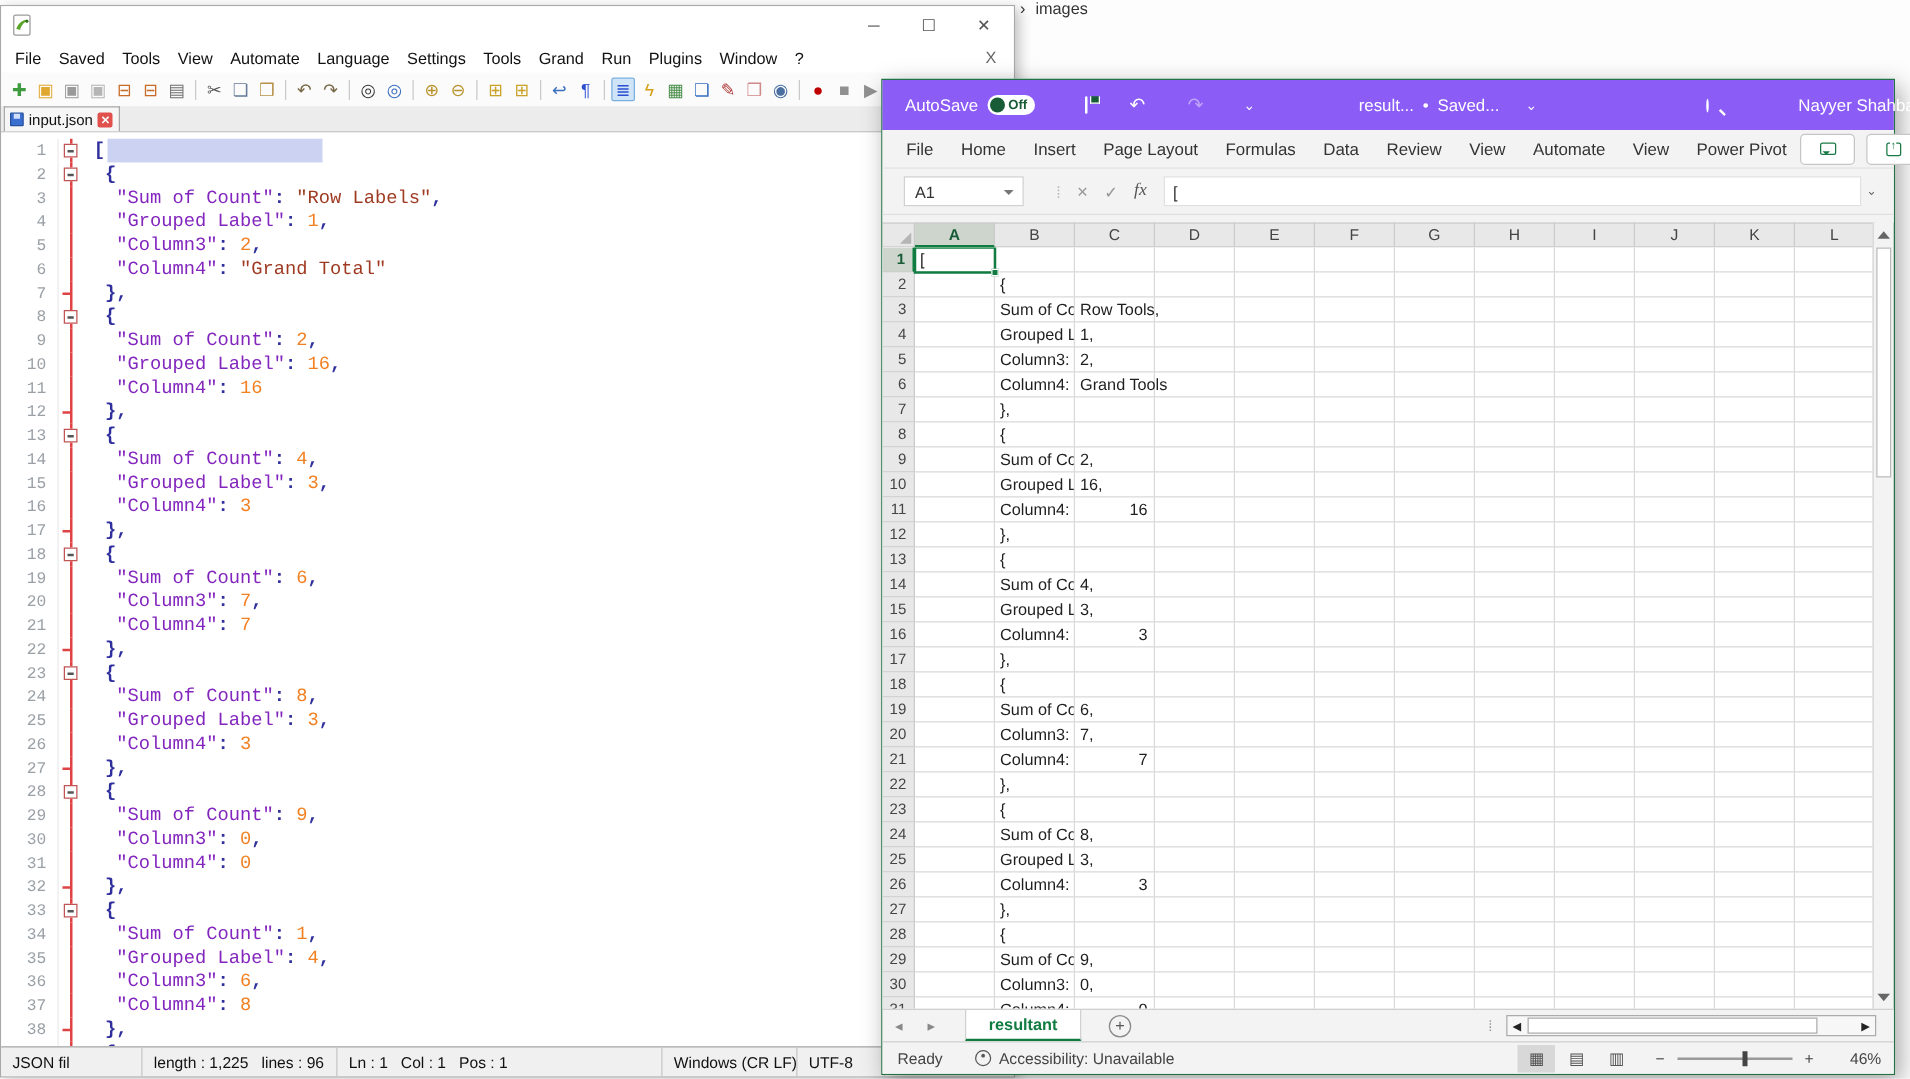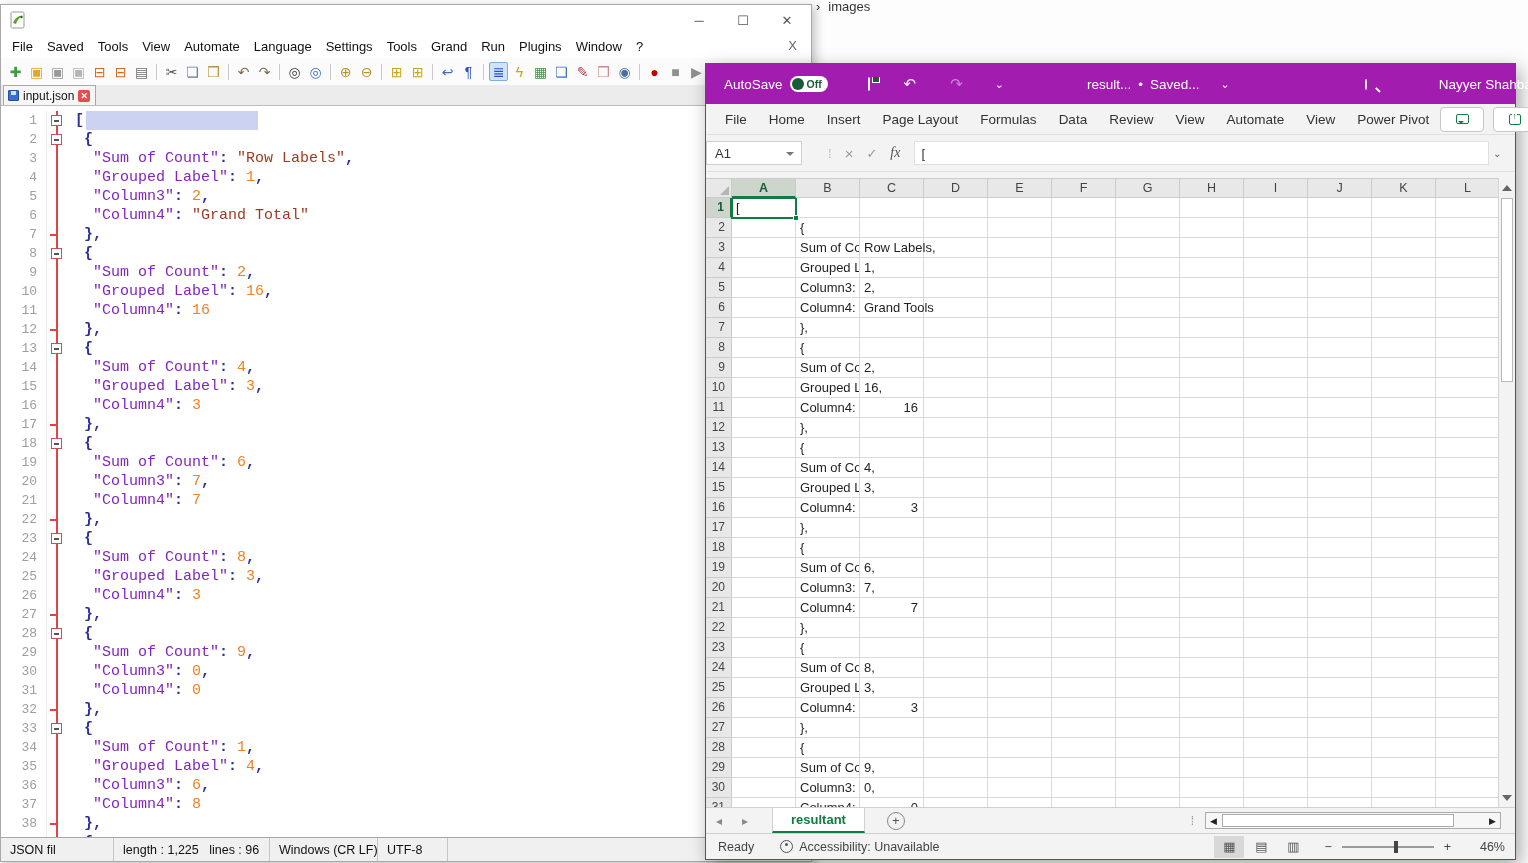--- a/index.html
+++ b/index.html
@@ -57,21 +57,21 @@
   .hlbar { display:inline-block; width:172px; height:19px; background:#ccd3f2; margin-left:2px; }
   
   .np-statusbar { position:absolute; left:0; bottom:0; right:0; height:24px; background:#f0f0f0;
     border-top:1px solid #a8a8a8; display:flex; font-size:12.5px; color:#111; align-items:center; }
   .np-sseg { height:100%; display:flex; align-items:center; padding:0 9px; border-right:1px solid #c6c6c6;
     white-space:pre; overflow:hidden; flex:none; }
 
   
   .xl-window { position:absolute; left:705px; top:63px; width:811px; height:797px; background:#f3f3f3;
     border:1px solid #217346; box-shadow:4px 6px 18px rgba(0,0,0,.35); z-index:10; }
-  .xl-titlebar { position:absolute; left:0; top:0; right:0; height:40px; background:#a21caf;
+  .xl-titlebar { position:absolute; left:0; top:0; right:0; height:40px; background:#8b5cf6;
     display:flex; align-items:center; color:#fff; font-size:13.5px;gap:18px; }
   .xl-autosave { display:flex; align-items:center; gap:7px; margin-left:18px; }
   .xl-pill { width:38px; height:16px; background:#fff; border-radius:9px; display:flex;
     align-items:center; padding-left:2px; gap:3px; }
   .xl-pill-dot { width:12px; height:12px; border-radius:50%; background:#185c37; }
   .xl-pill-txt { color:#185c37; font-size:10.5px; font-weight:bold; }
   .xl-save-ico { width:15px; height:14px; border:1.6px solid #fff; border-radius:2px; position:relative; margin-left:22px; }
   .xl-save-ico::after { content:""; position:absolute; left:3px; top:-1px; width:6px; height:5px; background:#185c37; border:1.6px solid #fff; border-top:none; }
   .xl-qat { color:#fff; font-size:15px; margin-left:16px; }
   .xl-qat.dim { opacity:.45; }
@@ -91,21 +91,21 @@
   .xl-ribbon-right { margin-left:auto; display:flex; gap:9px; margin-right:12px; }
   .xl-pillbtn { width:44px; height:25px; background:#fff; border:1px solid #c6c6c6; border-radius:4px;
     display:flex; align-items:center; justify-content:center; }
   .xl-cmt-ico { width:13px; height:10px; border:1.6px solid #1a7a46; border-radius:2px; position:relative; }
   .xl-cmt-ico::after { content:""; position:absolute; left:1px; bottom:-4px; border:3px solid transparent; border-top-color:#1a7a46; }
   .xl-share-ico { width:12px; height:11px; border:1.6px solid #1a7a46; border-radius:2px; position:relative; }
   .xl-share-ico::after { content:"↑"; position:absolute; left:2px; top:-4px; font-size:9px; color:#1a7a46; background:#fff; }
   
   .xl-formulabar { position:absolute; left:0; top:71px; right:0; height:37px; background:#f3f3f3;
     display:flex; align-items:center; font-size:13px; color:#333; border-bottom:1px solid #e0e0e0; }
-  .xl-namebox { width:96px; height:24px; background:#fff; border:1px solid #d0d0d0; margin-left:0;
+  .xl-namebox { width:96px; height:24px; background:#fff; border:1px solid #d0d0d0; margin-left:17px;
     display:flex; align-items:center; padding-left:8px; gap:0; position:relative; }
   .xl-namebox .tri { position:absolute; right:7px; top:10px; border:4px solid transparent; border-top-color:#777; }
   .xl-fbtns { display:flex; align-items:center; gap:13px; margin-left:26px; color:#999; }
   .xl-fx { font-style:italic; font-family:"Liberation Serif", serif; color:#555; font-size:14px; }
   .xl-formula { flex:1; height:24px; background:#fff; border:1px solid #e0e0e0; margin-left:14px;
     margin-right:4px; display:flex; align-items:center; padding-left:6px; }
   .xl-fchev { width:18px; color:#666; font-size:10px; margin-right:4px; }
   
   .xl-spacer { position:absolute; left:0; top:108px; right:0; height:6px; background:#f3f3f3; }
   .xl-colhdr-row { position:absolute; left:0; top:114px; height:20px; display:flex; }
@@ -294,20 +294,21 @@
         <div class="cl"><span class="ln">34</span><span class="fold"><div class="vline"></div></span><span class="code" style="padding: 0px 0px 0px 26px;"><span class="tok-key">"Sum of Count"</span><span class="tok-op">: </span><span class="tok-num">1</span><span class="tok-op">,</span></span></div>
         <div class="cl"><span class="ln">35</span><span class="fold"><div class="vline"></div></span><span class="code" style="padding: 0px 0px 0px 26px;"><span class="tok-key">"Grouped Label"</span><span class="tok-op">: </span><span class="tok-num">4</span><span class="tok-op">,</span></span></div>
         <div class="cl"><span class="ln">36</span><span class="fold"><div class="vline"></div></span><span class="code" style="padding: 0px 0px 0px 26px;"><span class="tok-key">"Column3"</span><span class="tok-op">: </span><span class="tok-num">6</span><span class="tok-op">,</span></span></div>
         <div class="cl"><span class="ln">37</span><span class="fold"><div class="vline"></div></span><span class="code" style="padding: 0px 0px 0px 26px;"><span class="tok-key">"Column4"</span><span class="tok-op">: </span><span class="tok-num">8</span></span></div>
         <div class="cl"><span class="ln">38</span><span class="fold"><div class="vline"></div><div class="ftick"></div></span><span class="code" style="padding: 0px 0px 0px 17px;"><span class="tok-op">},</span></span></div>
         <div class="cl"><span class="ln">39</span><span class="fold"><div class="vline"></div></span><span class="code" style="padding: 0px 0px 0px 17px;"><span class="tok-op">{</span></span></div>
       </div>
     <div class="np-statusbar">
       <div class="np-sseg" style="width:113px">JSON fil</div>
       <div class="np-sseg" style="width:156px">length : 1,225   lines : 96</div>
+      <div class="np-sseg" style="width:260px">Ln : 1   Col : 1   Pos : 1</div>
       <div class="np-sseg" style="width:108px">Windows (CR LF)</div>
       <div class="np-sseg" style="width:70px">UTF-8</div>
     </div>
   </div>
 
   <div class="xl-window">
     <div class="xl-titlebar">
       <div class="xl-autosave">
         <span>AutoSave</span>
         <span class="xl-pill">
@@ -428,21 +429,21 @@
           <div class="xl-cell"></div>
           <div class="xl-cell"></div>
           <div class="xl-cell"></div>
           <div class="xl-cell"></div>
           <div class="xl-cell"></div>
         </div>
         <div class="xl-row" style="top: 40px;">
           <div class="xl-rowhdr">3</div>
           <div class="xl-cell"></div>
           <div class="xl-cell clip">Sum of Co</div>
-          <div class="xl-cell spill">Row Labels,</div>
+          <div class="xl-cell spill">Row Tools,</div>
           <div class="xl-cell"></div>
           <div class="xl-cell"></div>
           <div class="xl-cell"></div>
           <div class="xl-cell"></div>
           <div class="xl-cell"></div>
           <div class="xl-cell"></div>
           <div class="xl-cell"></div>
           <div class="xl-cell"></div>
           <div class="xl-cell"></div>
         </div>

